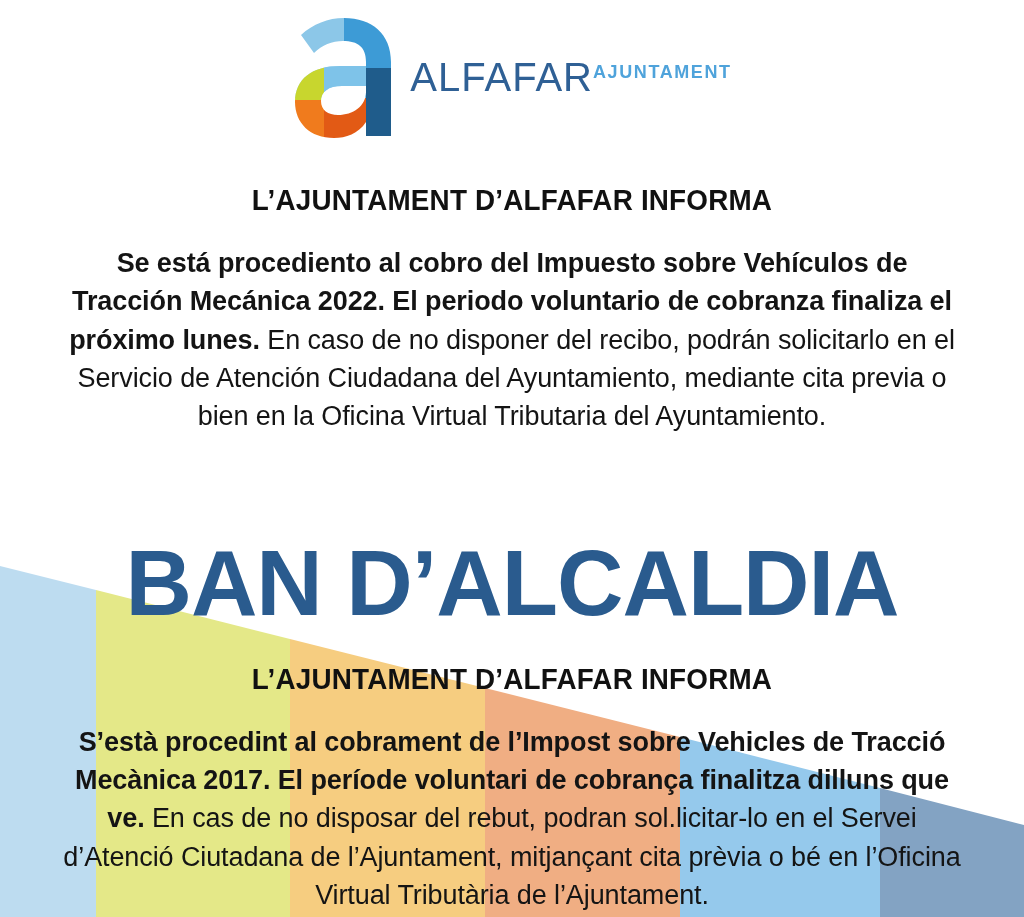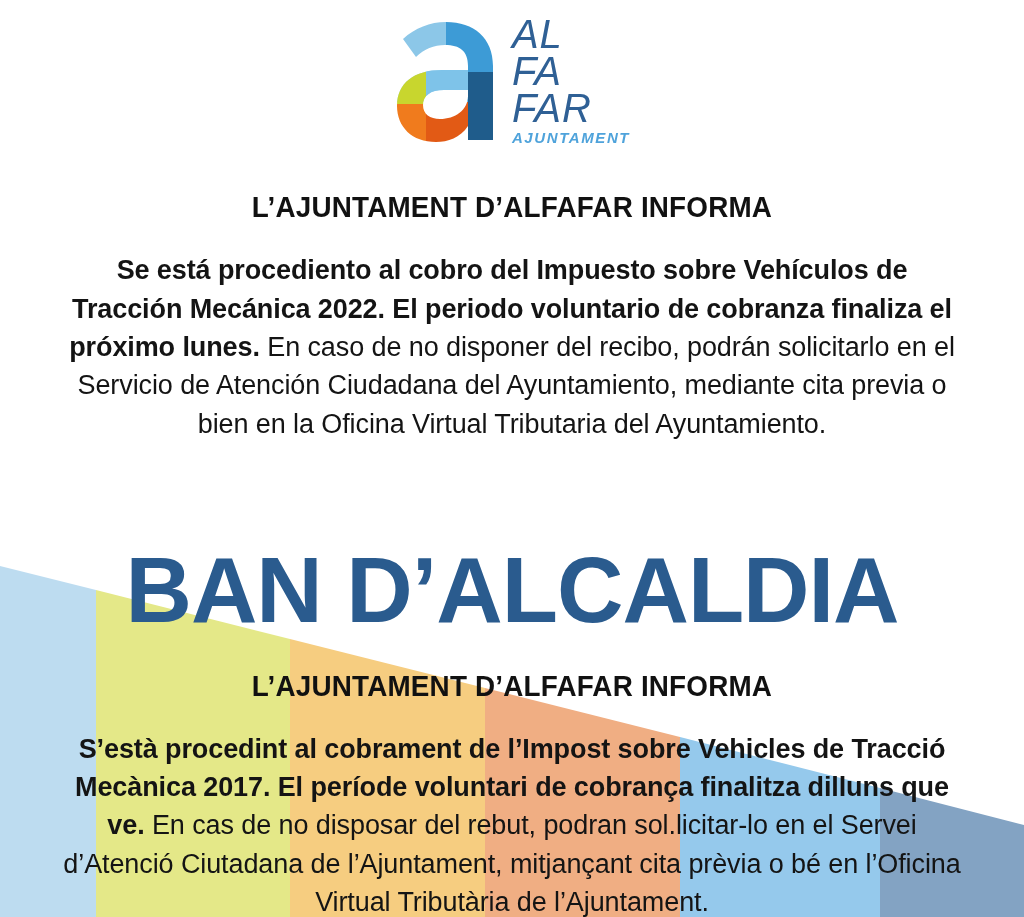--- a/index.html
+++ b/index.html
@@ -49,36 +49,35 @@
     align-items: center;
     gap: 14px;
   }
   .logo-mark {
     width: 104px;
     height: 122px;
     display: block;
   }
   .logo-words {
     display: flex;
-    flex-direction: column;
+    flex-direction: row;
     align-items: flex-start;
     line-height: 0.92;
-    font-style: italic;
   }
   .logo-word {
     color: #2F6095;
     font-family: "Liberation Sans", sans-serif;
     font-size: 40px;
     font-weight: 400;
     letter-spacing: 1px;
   }
   .logo-sub {
     color: #4FA3DB;
     font-family: "Liberation Sans", sans-serif;
-    font-size: 15px;
+    font-size: 18px;
     font-weight: 700;
     letter-spacing: 1.6px;
     margin-top: 5px;
   }
 
   
   .headline {
     color: #2A5B8E;
     text-align: center;
     font-family: "Liberation Sans Narrow", "Liberation Sans", sans-serif;

